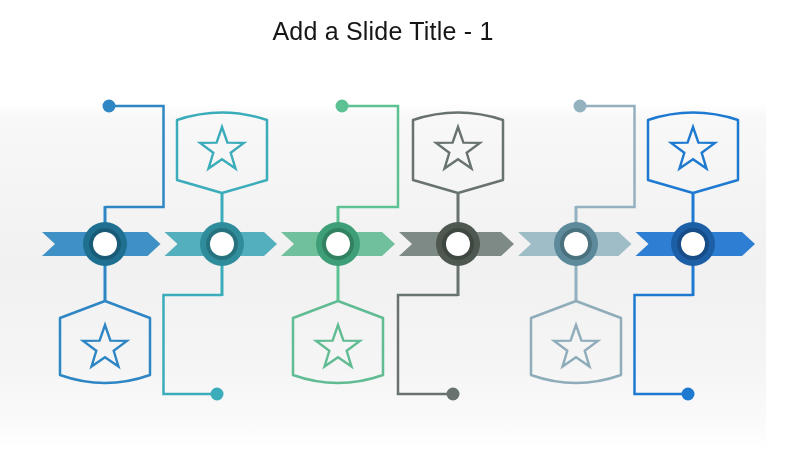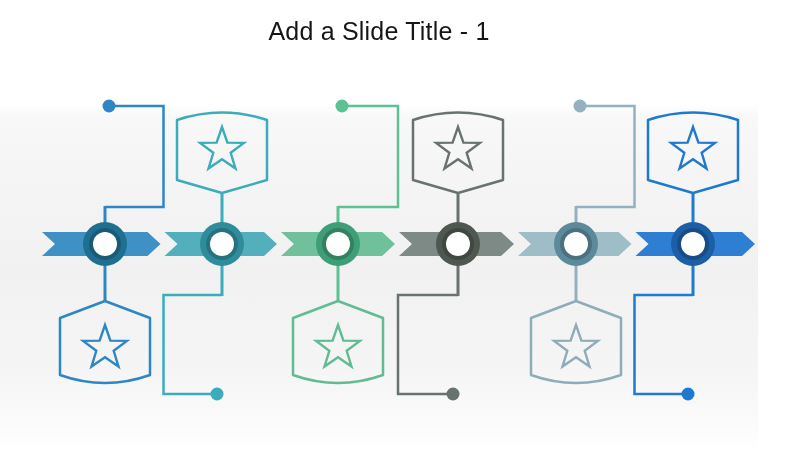--- a/index.html
+++ b/index.html
@@ -6,20 +6,21 @@
   body{
     width:796px;height:450px;overflow:hidden;
     font-family:"Liberation Sans",sans-serif;
     background:#ffffff;
   }
   .slide{
     position:relative;width:758px;height:450px;
     background:linear-gradient(180deg,
       #ffffff 0%,#ffffff 23%,#f8f8f8 26%,#f3f3f3 48%,
       #f1f1f1 60%,#f5f5f5 82%,#fbfbfb 95%,#ffffff 100%);
+    padding-left:8px;
   }
   .slide-title{
     position:absolute;top:17px;left:0;width:100%;
     text-align:center;font-size:25px;font-weight:400;
     color:#161616;letter-spacing:0.2px;
   }
   #diagram{position:absolute;left:0;top:0;}
 </style>
 </head>
 <body>

